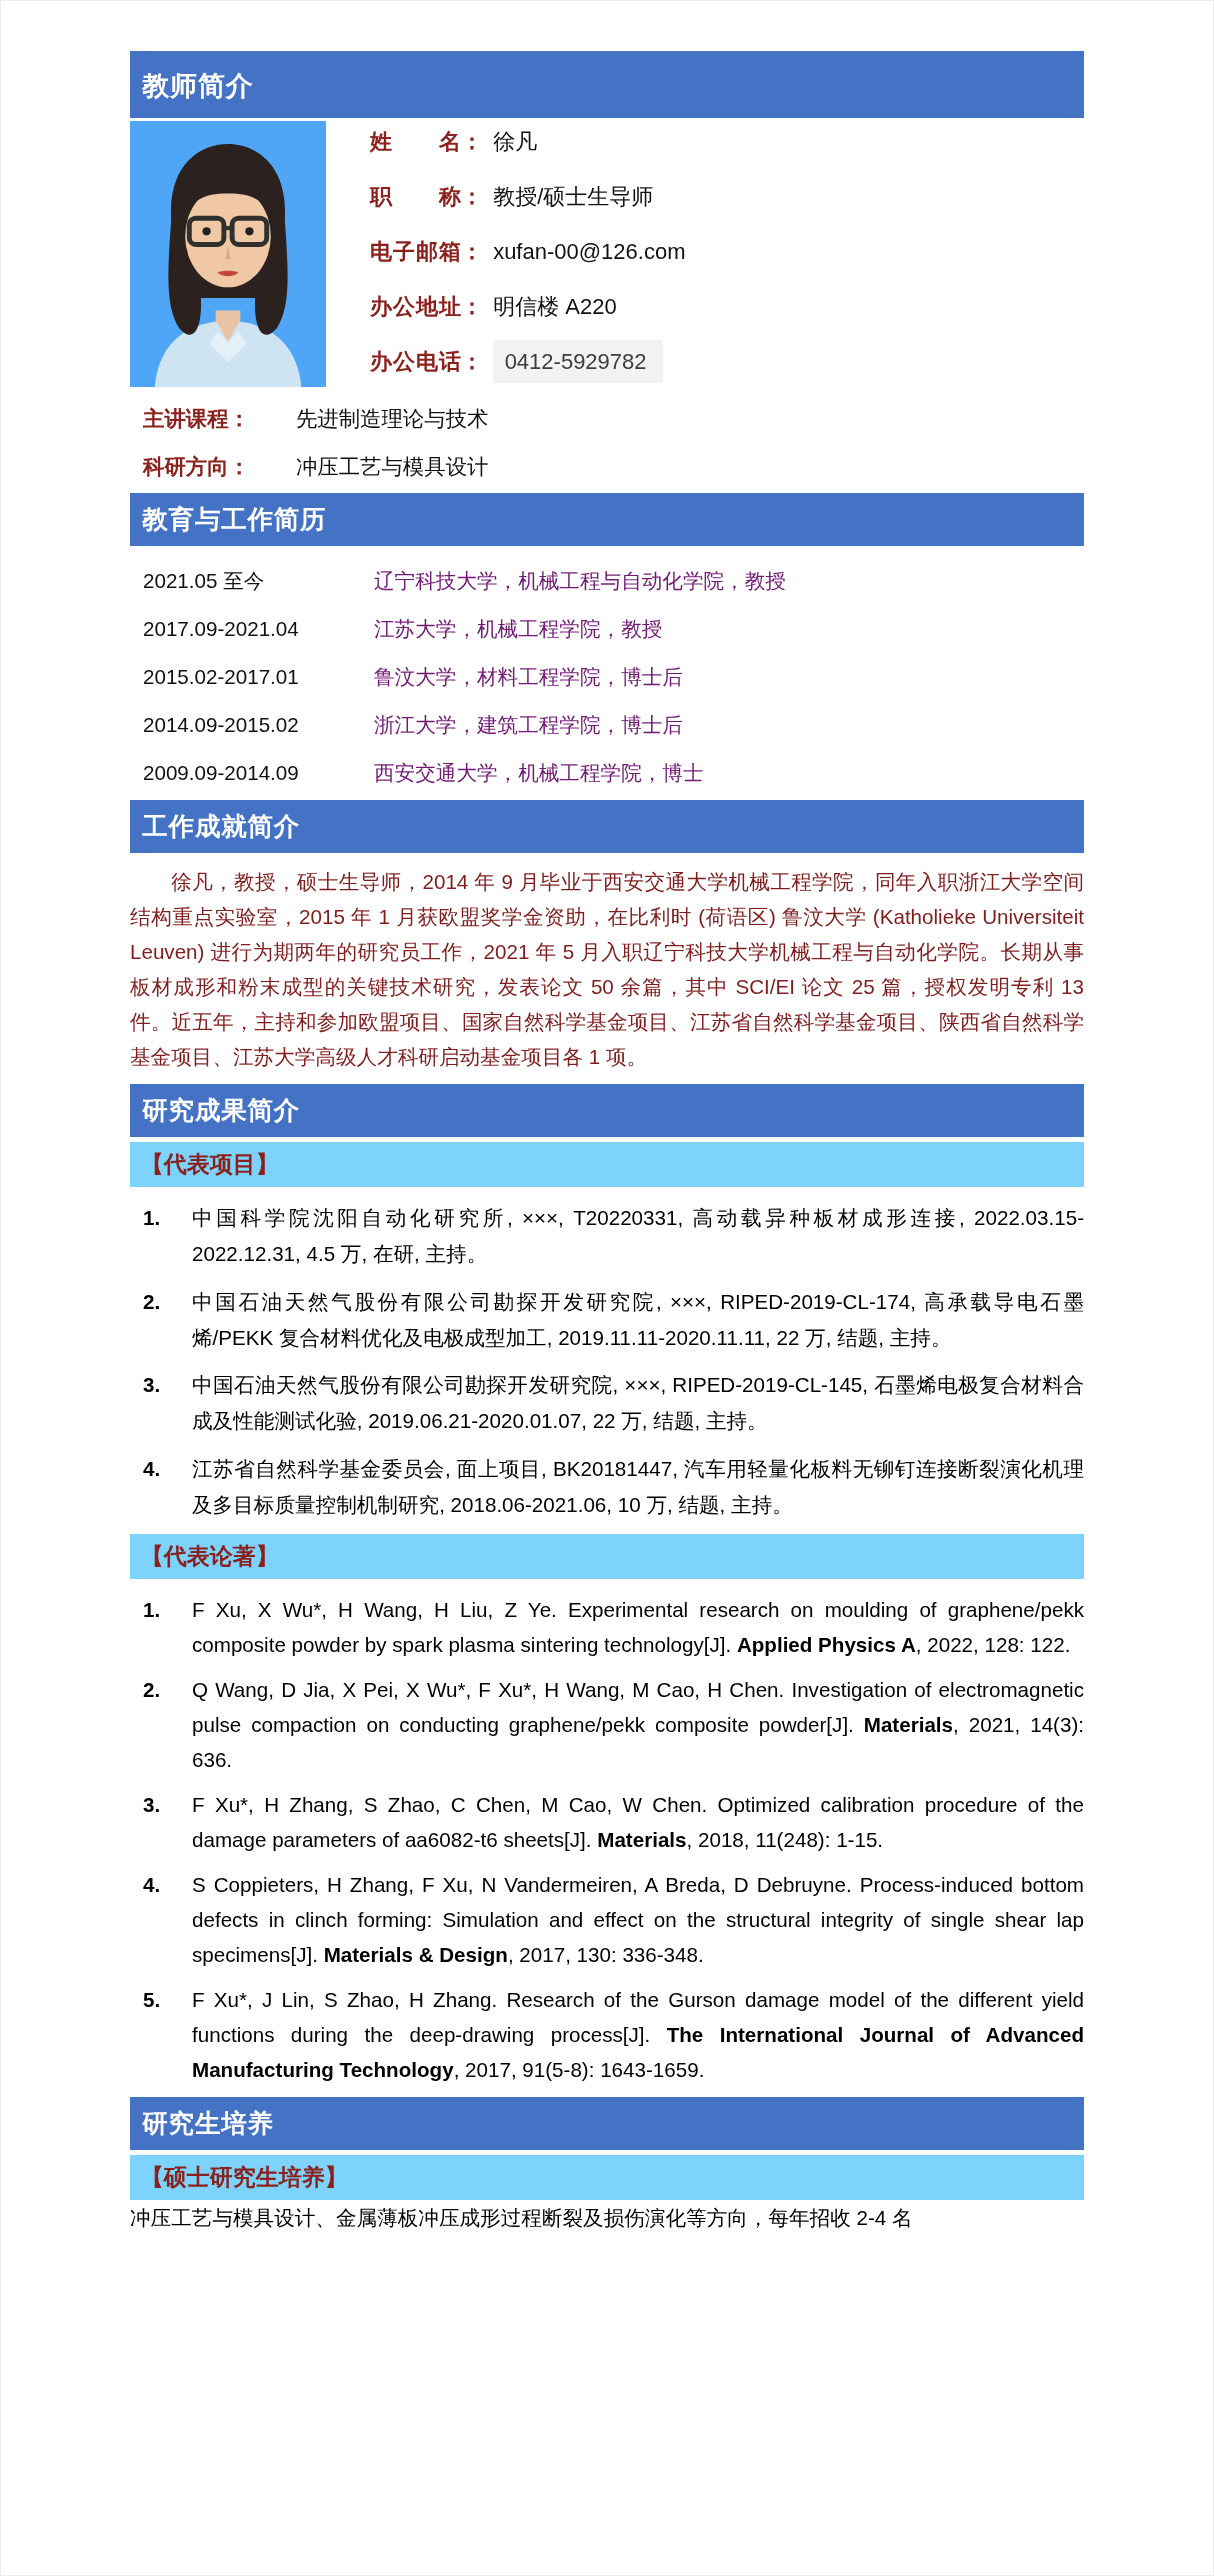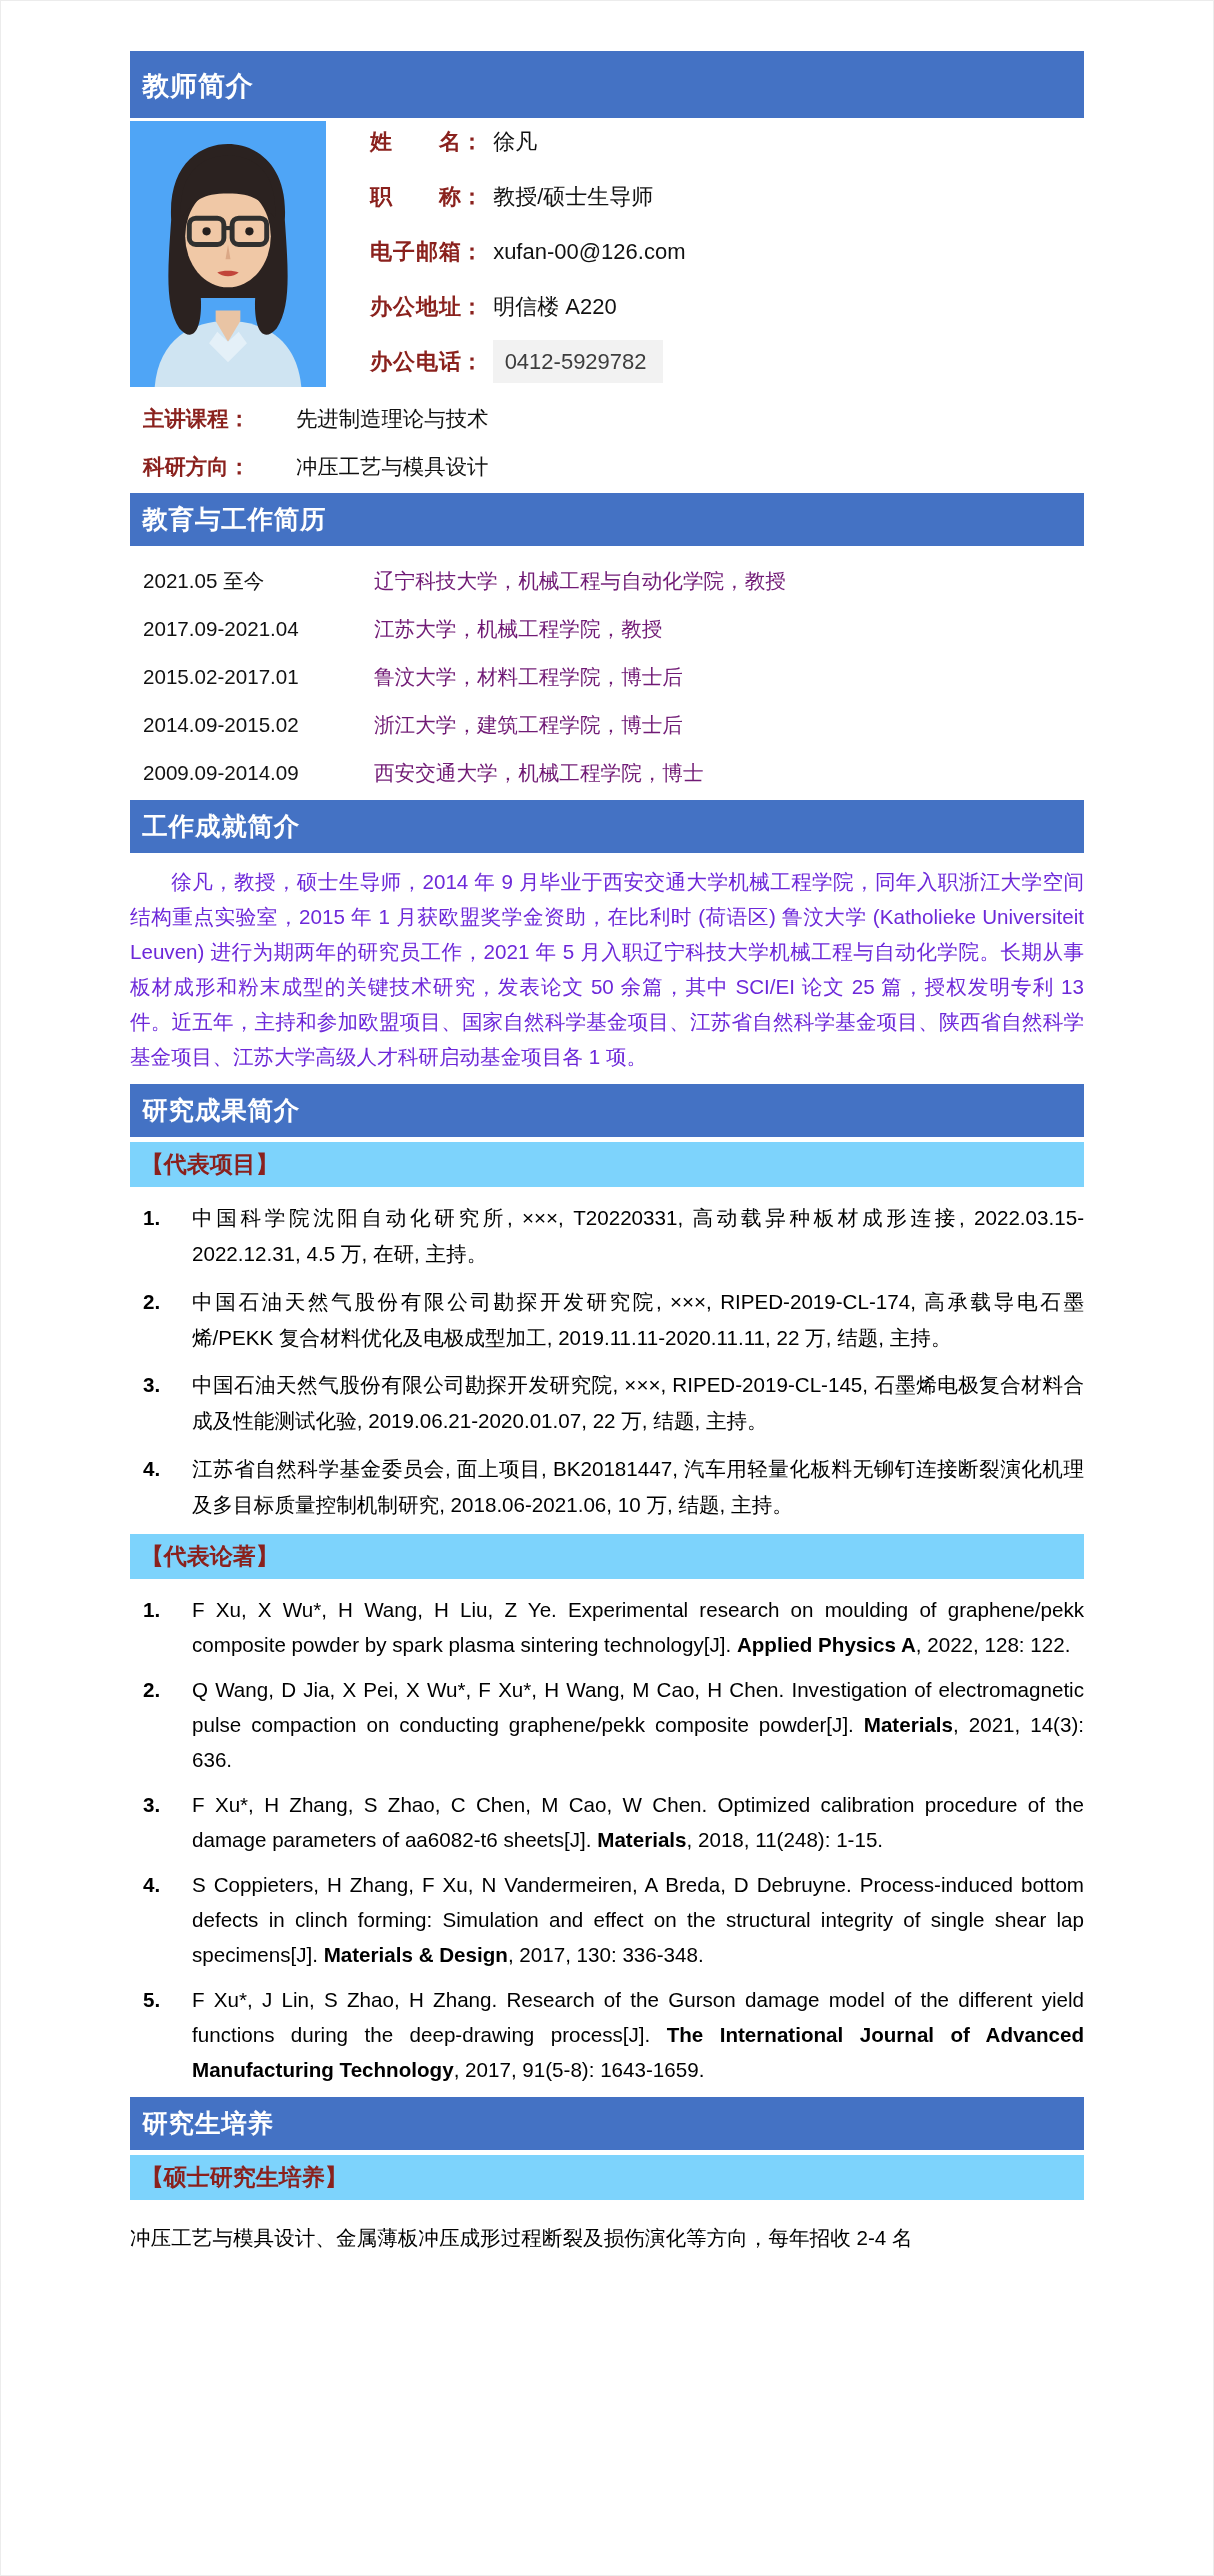--- a/index.html
+++ b/index.html
@@ -30,35 +30,35 @@
 
   
   .edu-section{padding:21.4px 0 15px 13px;}
   .edu-row{display:flex;font-size:20.6px;line-height:25px;margin-bottom:23px;}
   .edu-row:last-child{margin-bottom:0;}
   .edu-date{width:231px;flex:none;color:#111;}
   .edu-detail{color:#701a75;}
 
   
   .para{font-size:20.6px;line-height:35px;text-align:justify;text-indent:2em;
-        margin:11.5px 0 10px 0;color:#6d28d9;}
+        margin:11.5px 0 10px 0;color:#7f1d1d;}
 
   
   .subhead{background:#7dd3fc;height:45px;line-height:45px;font-size:23px;font-weight:bold;
            color:#8A211D;padding-left:10.7px;box-sizing:border-box;margin-top:5px;}
 
   
   .num-list{margin-top:13px;}
   .num-item{position:relative;padding-left:62px;font-size:20.6px;text-align:justify;color:#000;}
   .num-item .num{position:absolute;left:13px;top:0;font-weight:bold;}
   .proj .num-item{line-height:36px;margin-bottom:11.5px;}
   .pubs .num-item{line-height:35px;margin-bottom:10px;}
   .jrnl{font-weight:bold;}
 
-  .grad-text{font-size:20.6px;line-height:36px;margin-top:20px;color:#000;text-align:justify;}
+  .grad-text{font-size:20.6px;line-height:36px;color:#000;text-align:justify;}
 
   .mt10{margin-top:8.2px;}
   .mt6{margin-top:5px;}
 </style>
 </head>
 <body>
 
 <div class="page">
   <div class="content">
 

